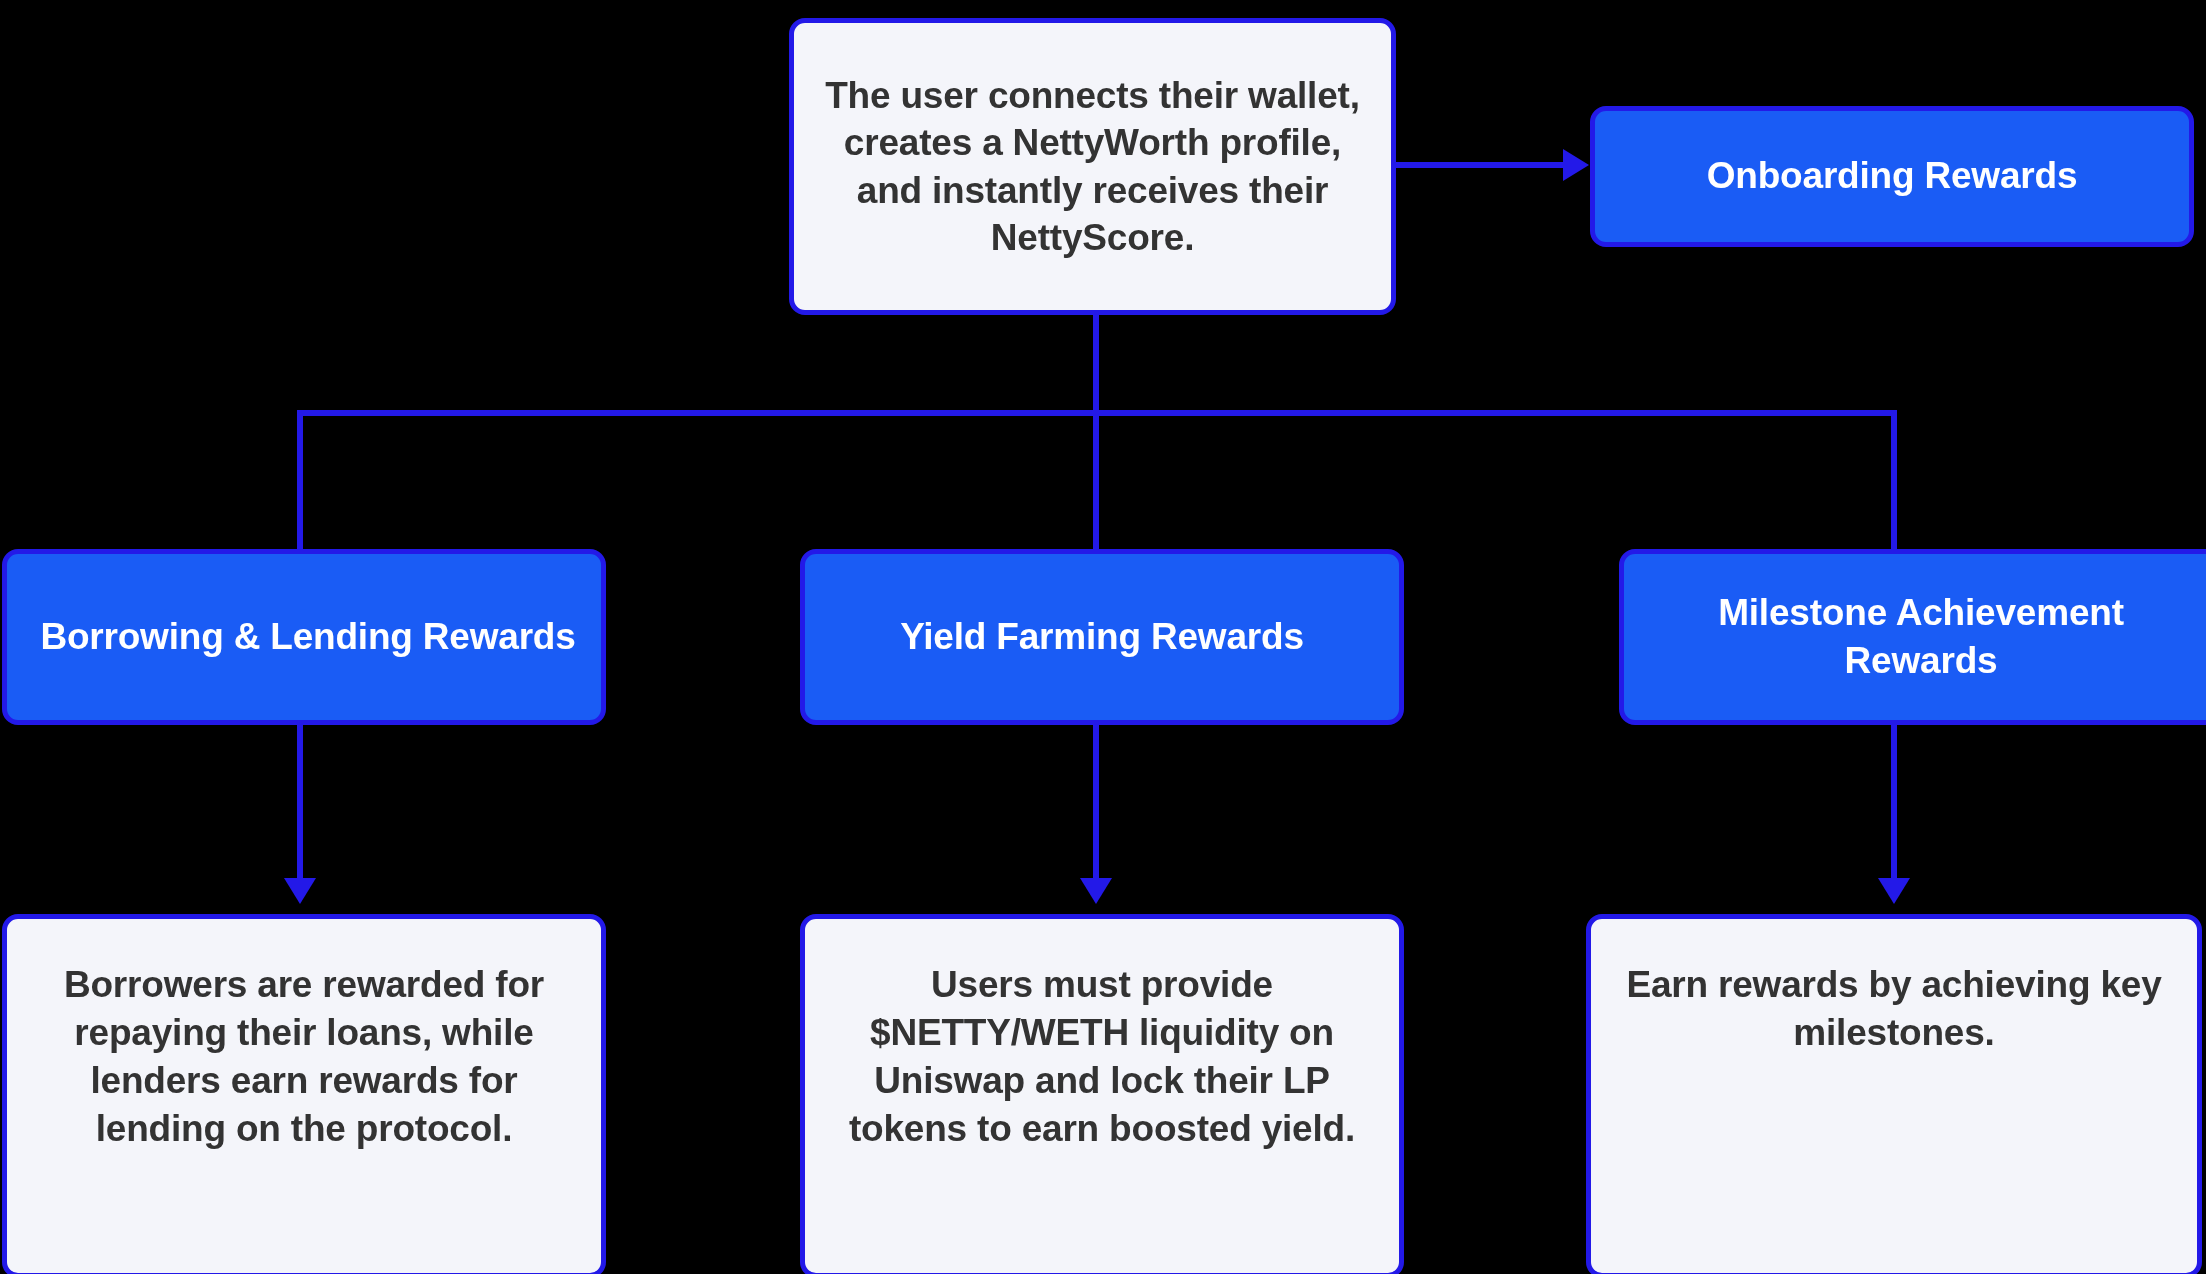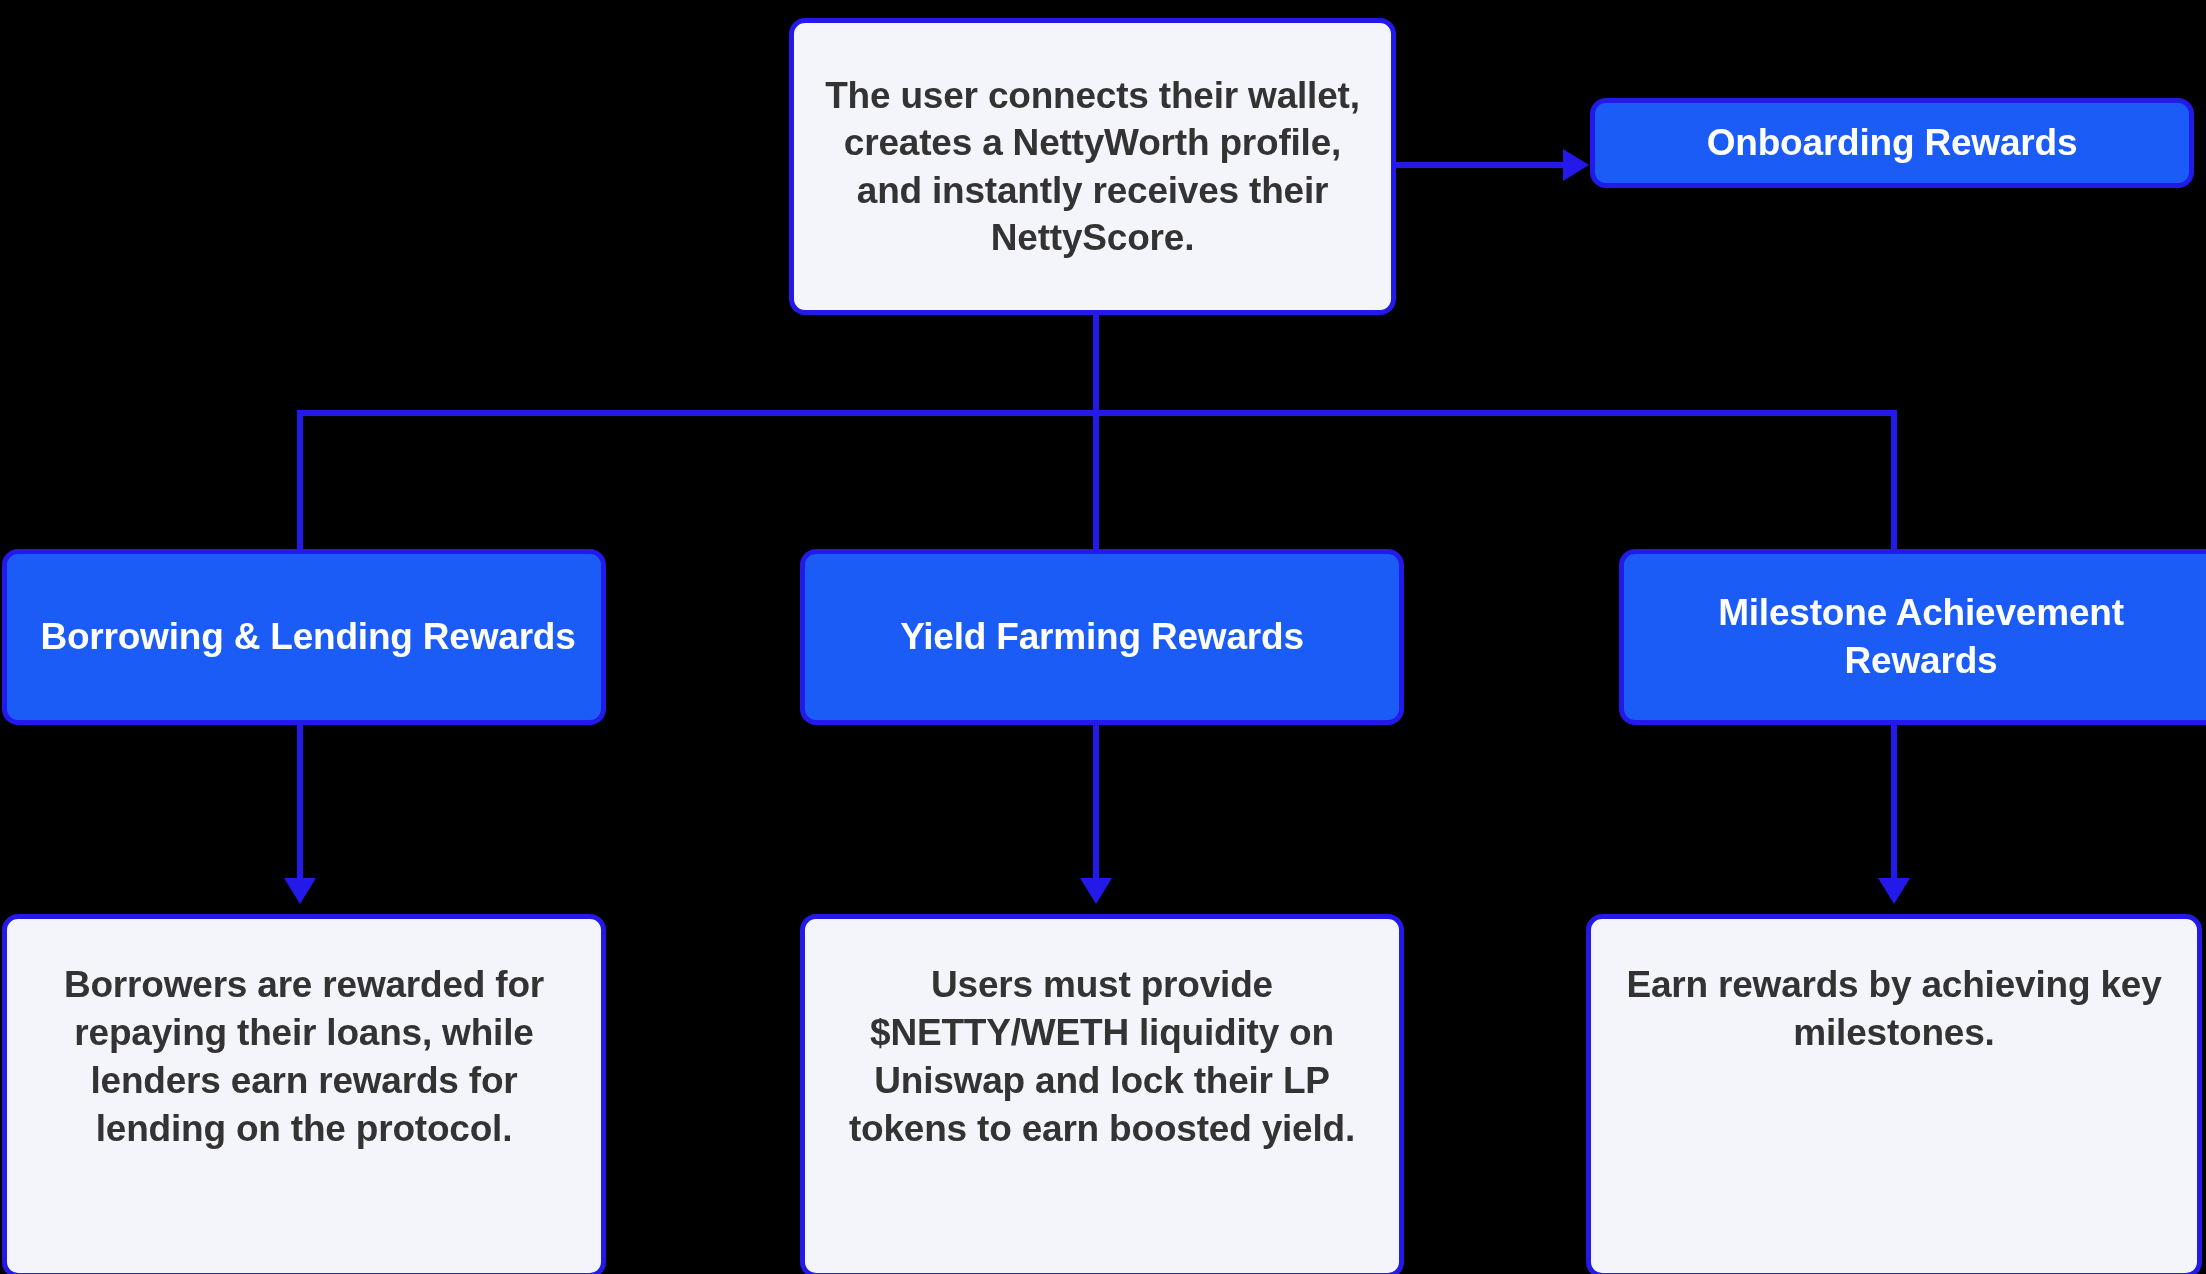--- a/index.html
+++ b/index.html
@@ -121,21 +121,21 @@
   <div class="conn v" style="left:1093px; top:722px; height:160px;"></div>
   <div class="arrowhead down" style="left:1080px; top:878px;"></div>
 
   <div class="conn v" style="left:1891px; top:722px; height:160px;"></div>
   <div class="arrowhead down" style="left:1878px; top:878px;"></div>
 
   <div class="node light root" style="left:789px; top:2px; width:607px; height:297px;margin-top:16px;">
     <span class="label">The user connects their wallet, creates a NettyWorth profile, and instantly receives their NettyScore.</span>
   </div>
 
-  <div class="node accent cat" style="left:1590px; top:98px; width:604px; height:90px;">
+  <div class="node accent cat" style="left:1590px; top:106px; width:604px; height:141px;">
     <span class="label">Onboarding Rewards</span>
   </div>
 
   <div class="node accent cat" style="left:2px; top:549px; width:604px; height:176px;padding-left:8px;">
     <span class="label">Borrowing &amp; Lending Rewards</span>
   </div>
 
   <div class="node accent cat" style="left:800px; top:549px; width:604px; height:176px;">
     <span class="label">Yield Farming Rewards</span>
   </div>

